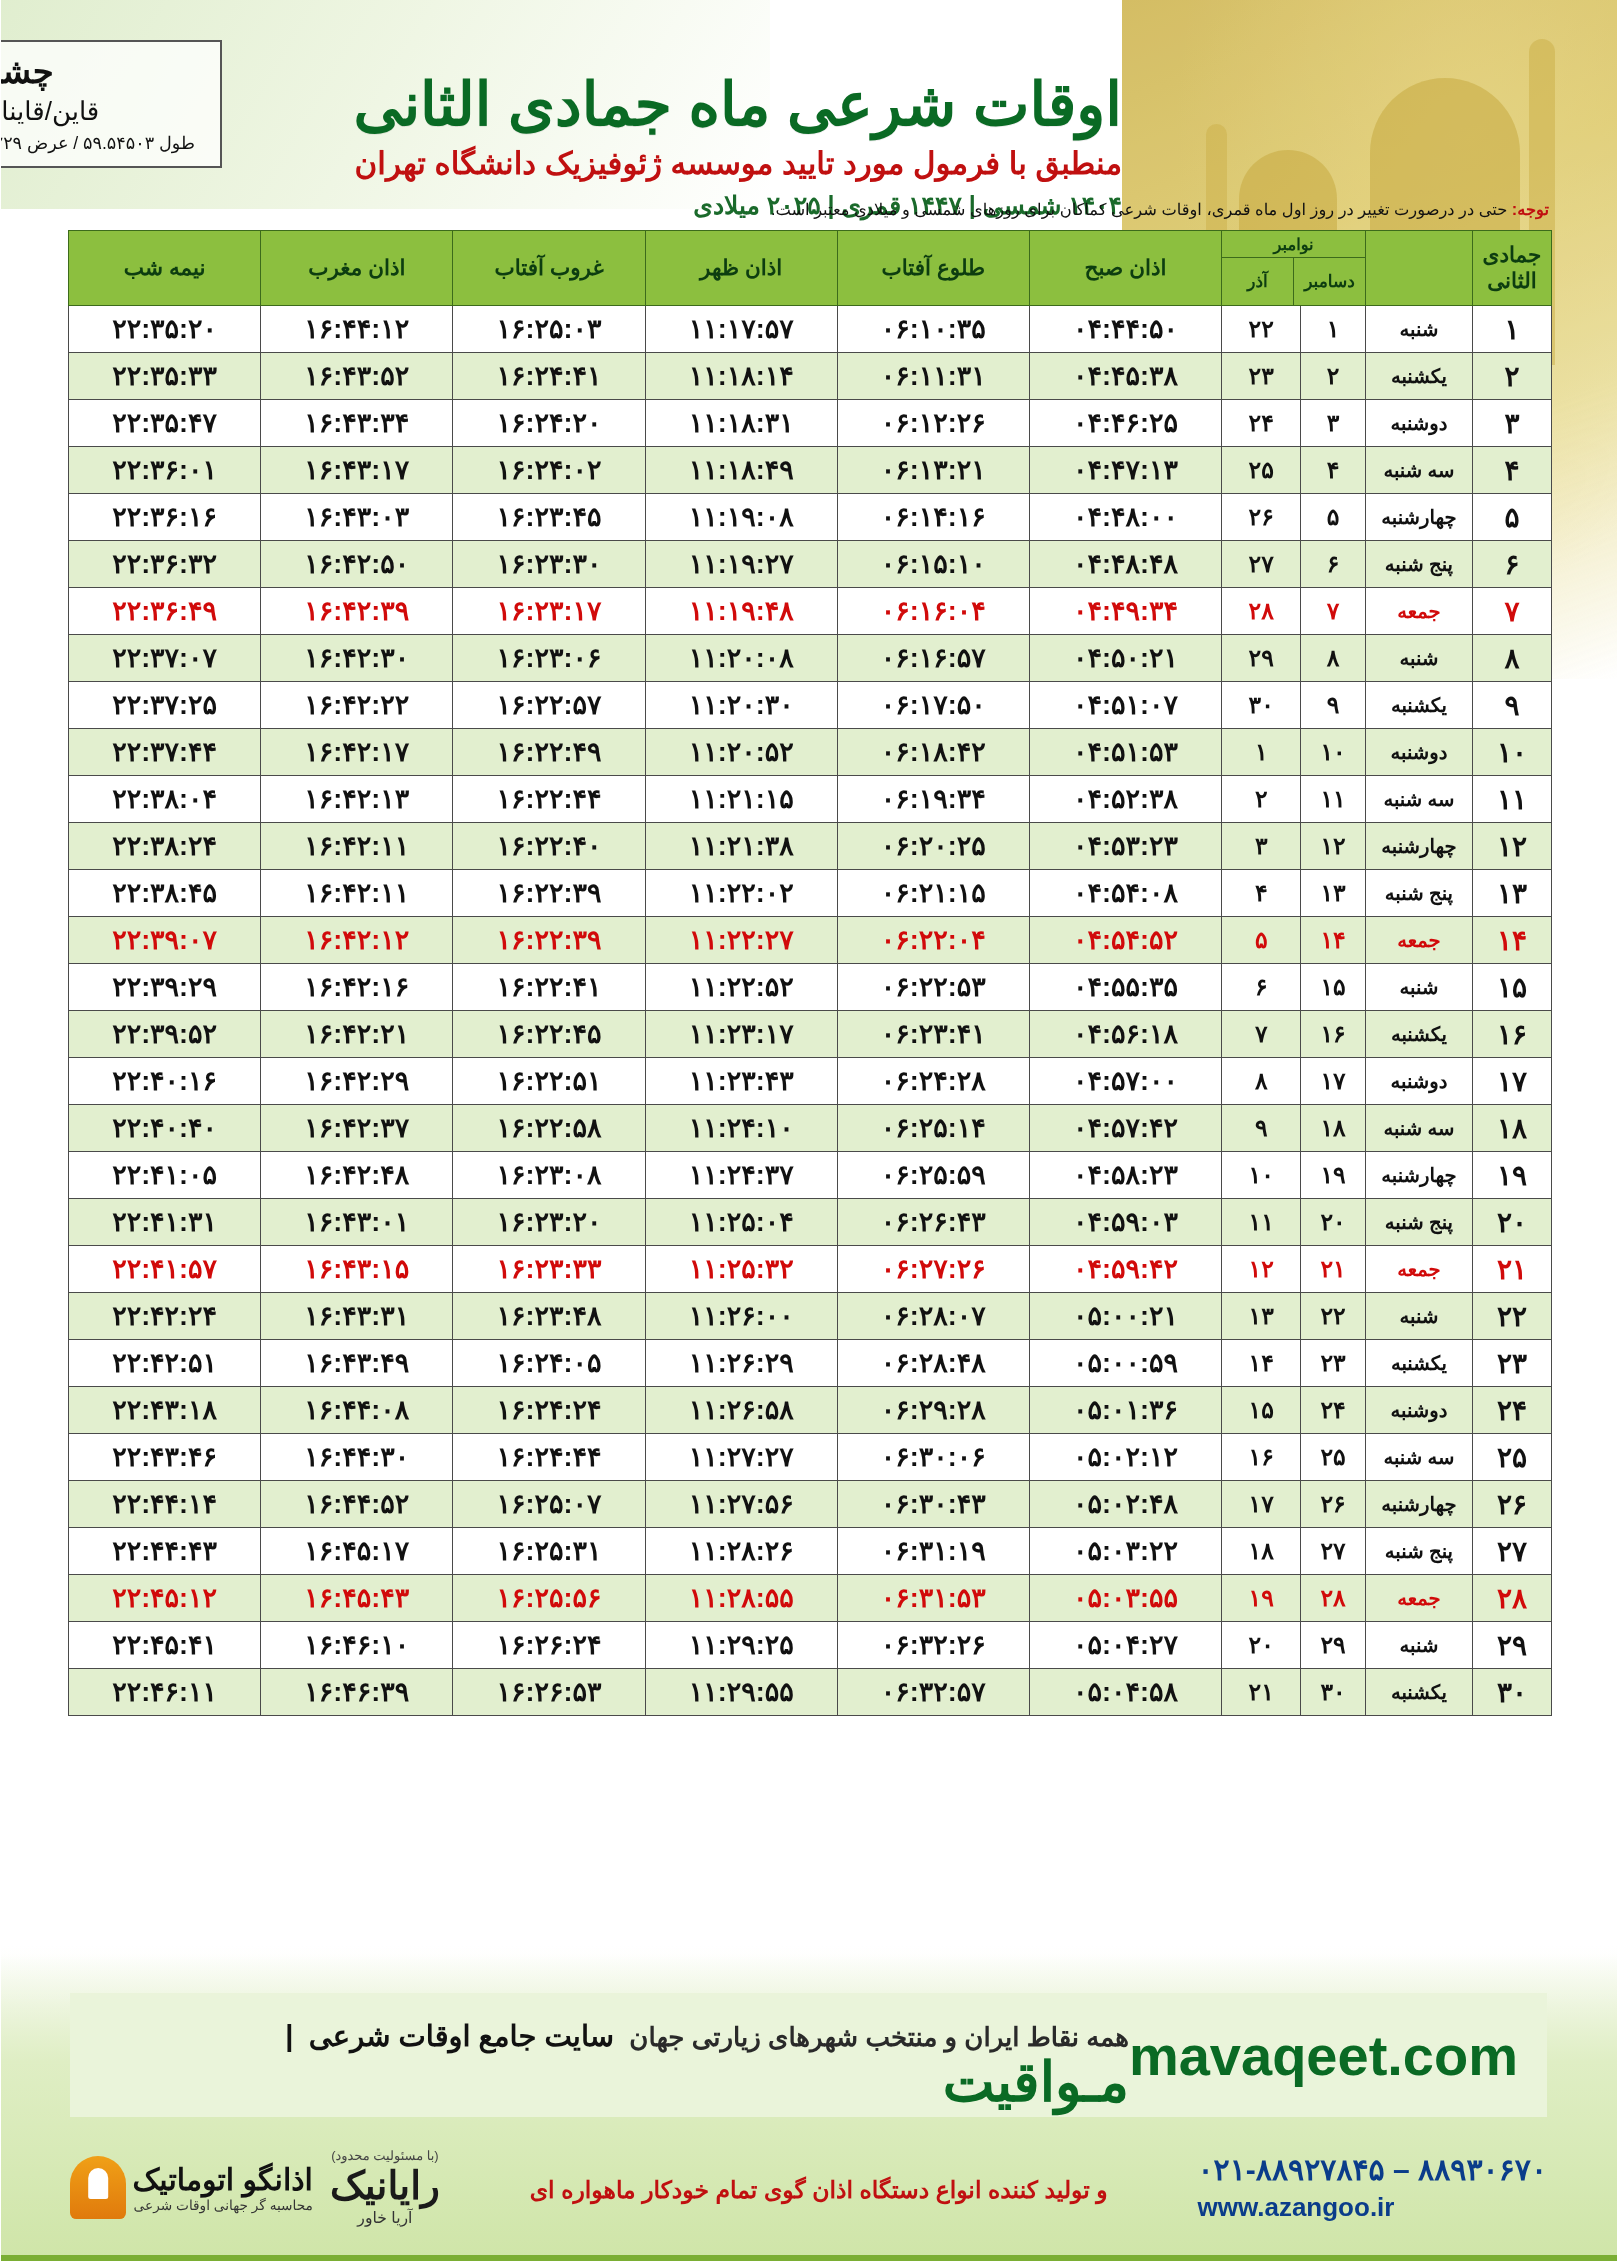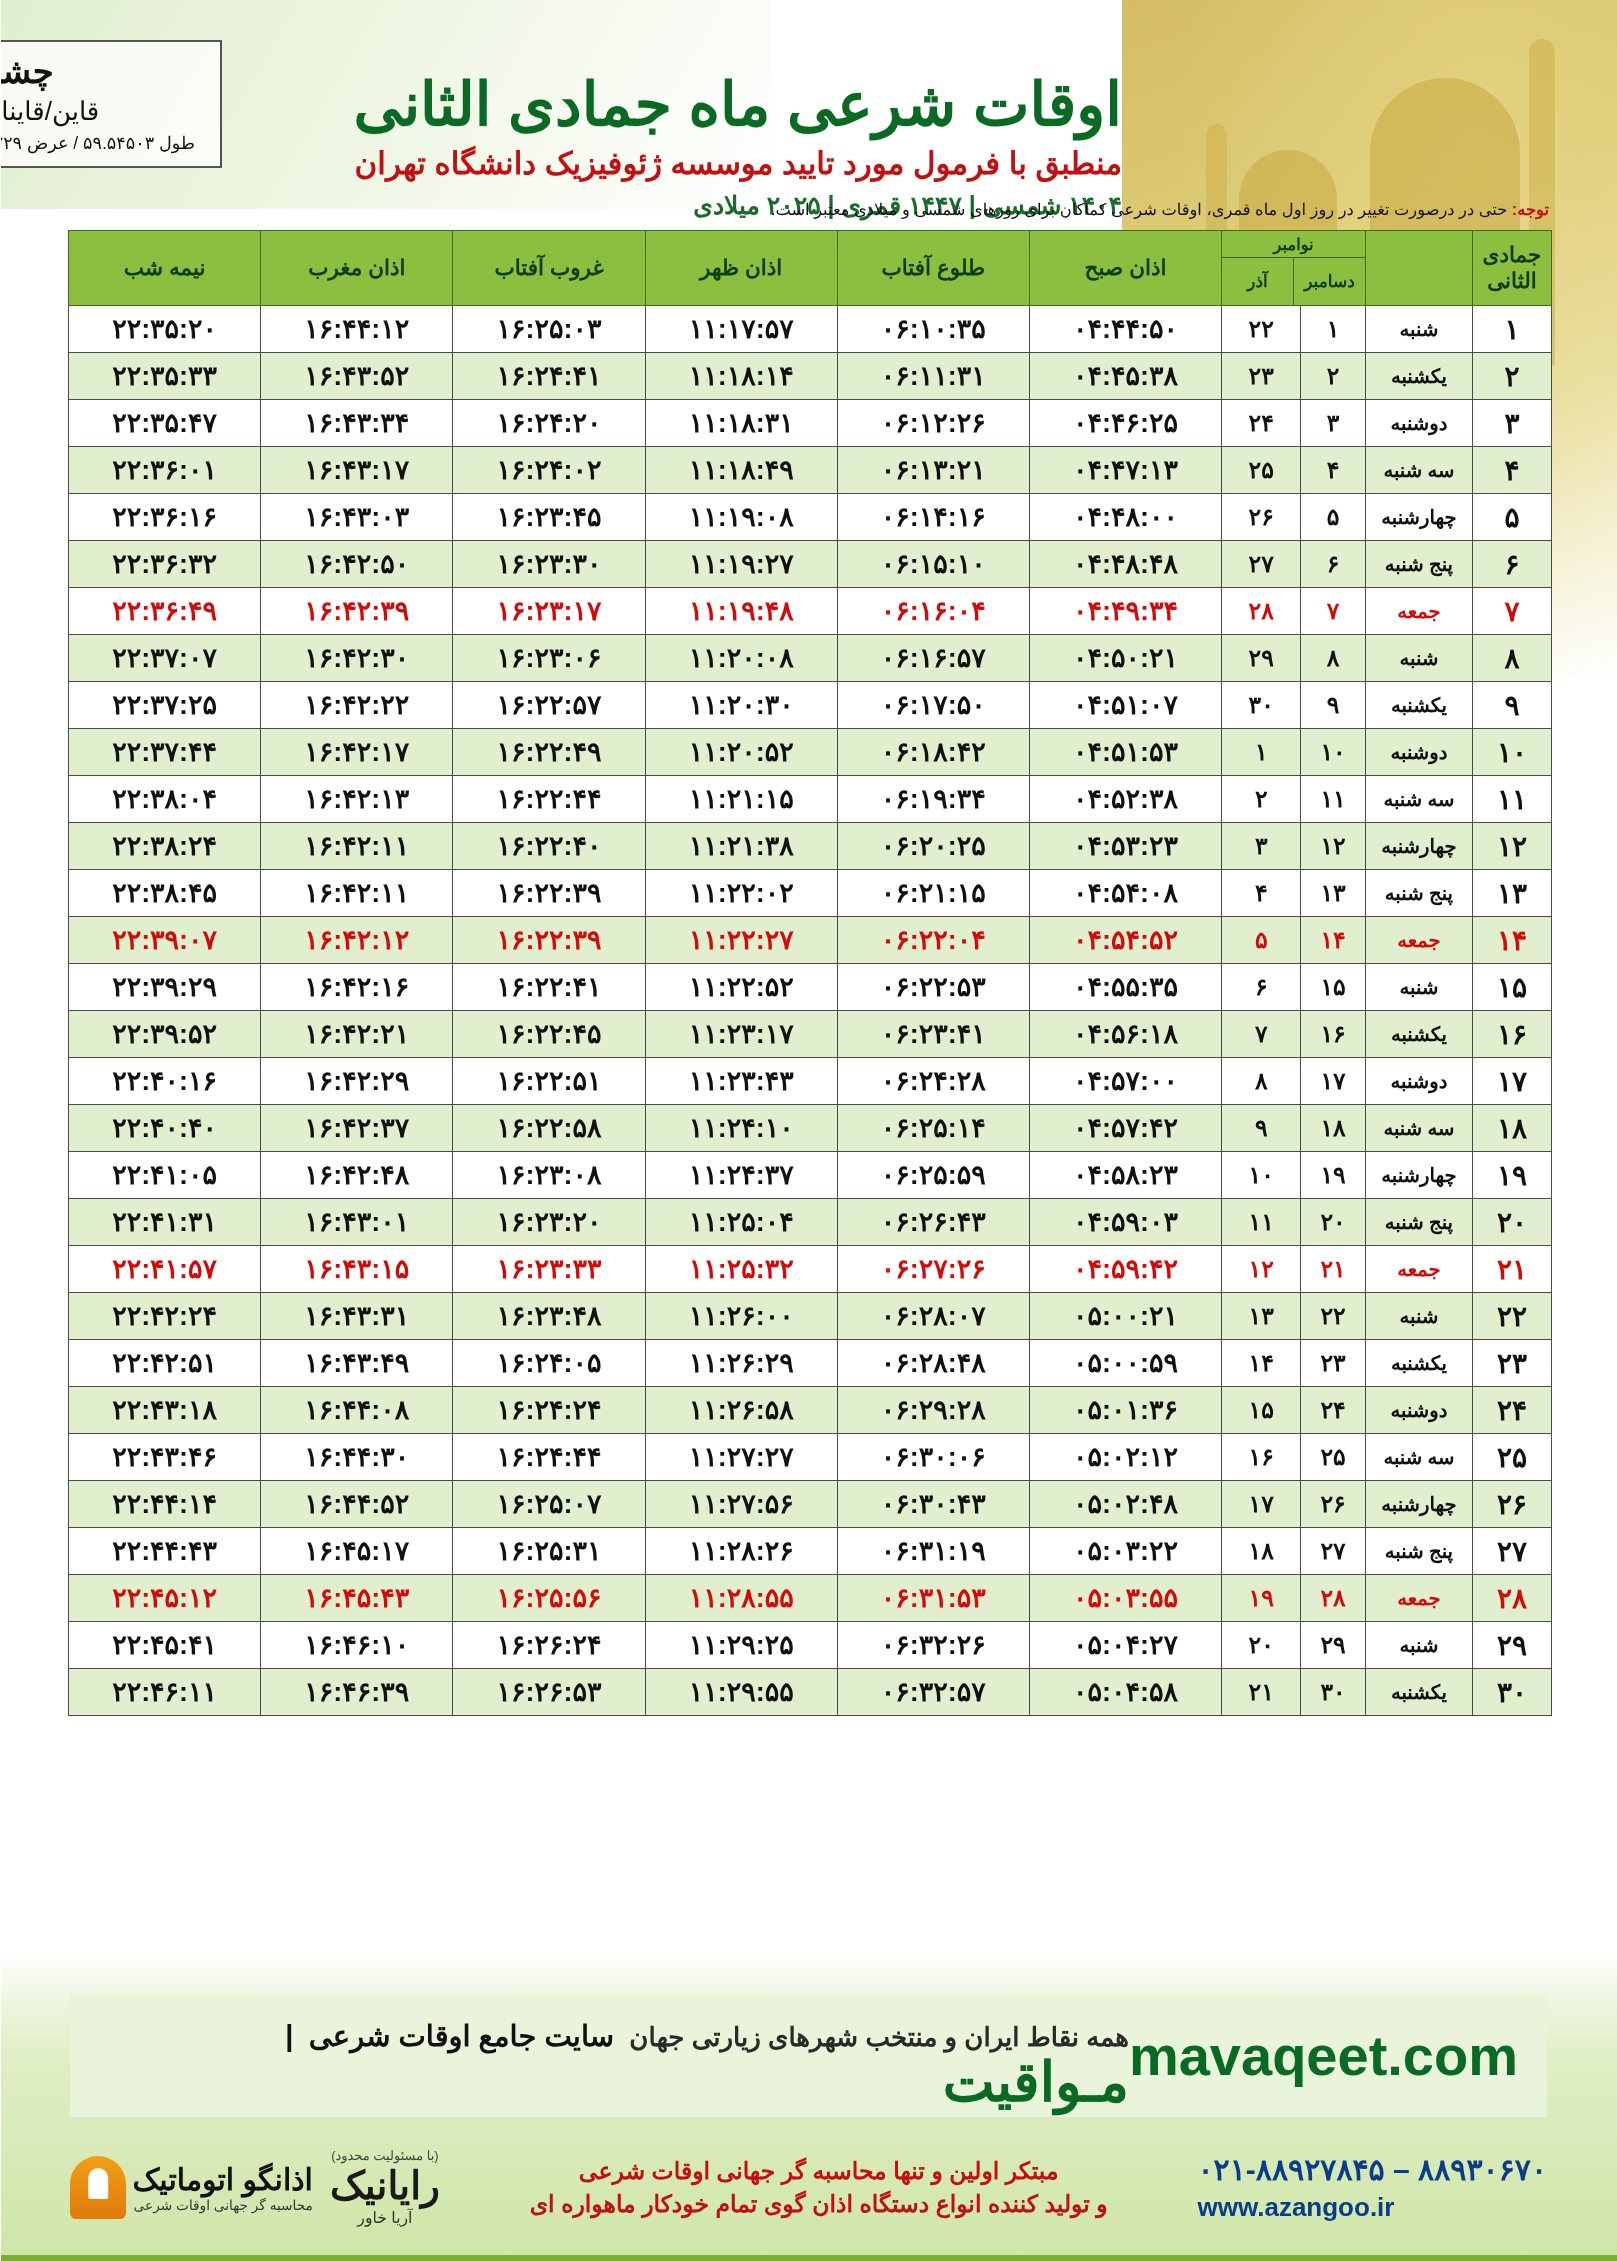--- a/index.html
+++ b/index.html
@@ -650,21 +650,20 @@
         </div>
       </div>
     </div>
 
     <div class="footer-bottom">
       <div class="fb-left">
         <div class="phone">۰۲۱-۸۸۹۲۷۸۴۵ – ۸۸۹۳۰۶۷۰</div>
         <div class="site">www.azangoo.ir</div>
       </div>
       <div class="fb-mid">
-        <div class="slogan1">مبتکر اولین و تنها محاسبه گر جهانی اوقات شرعی</div>
         <div class="slogan2">و تولید کننده انواع دستگاه اذان گوی تمام خودکار ماهواره ای</div>
       </div>
       <div class="fb-right">
         <div class="logo-box">
           <div style="font-size:13px;color:#444;">(با مسئولیت محدود)</div>
           <div class="logo-rayanic">رایانیک</div>
           <div style="font-size:15.7px;color:#333;">آریا خاور</div>
         </div>
         <div class="logo-azangoo">
           <div class="azan-text">

